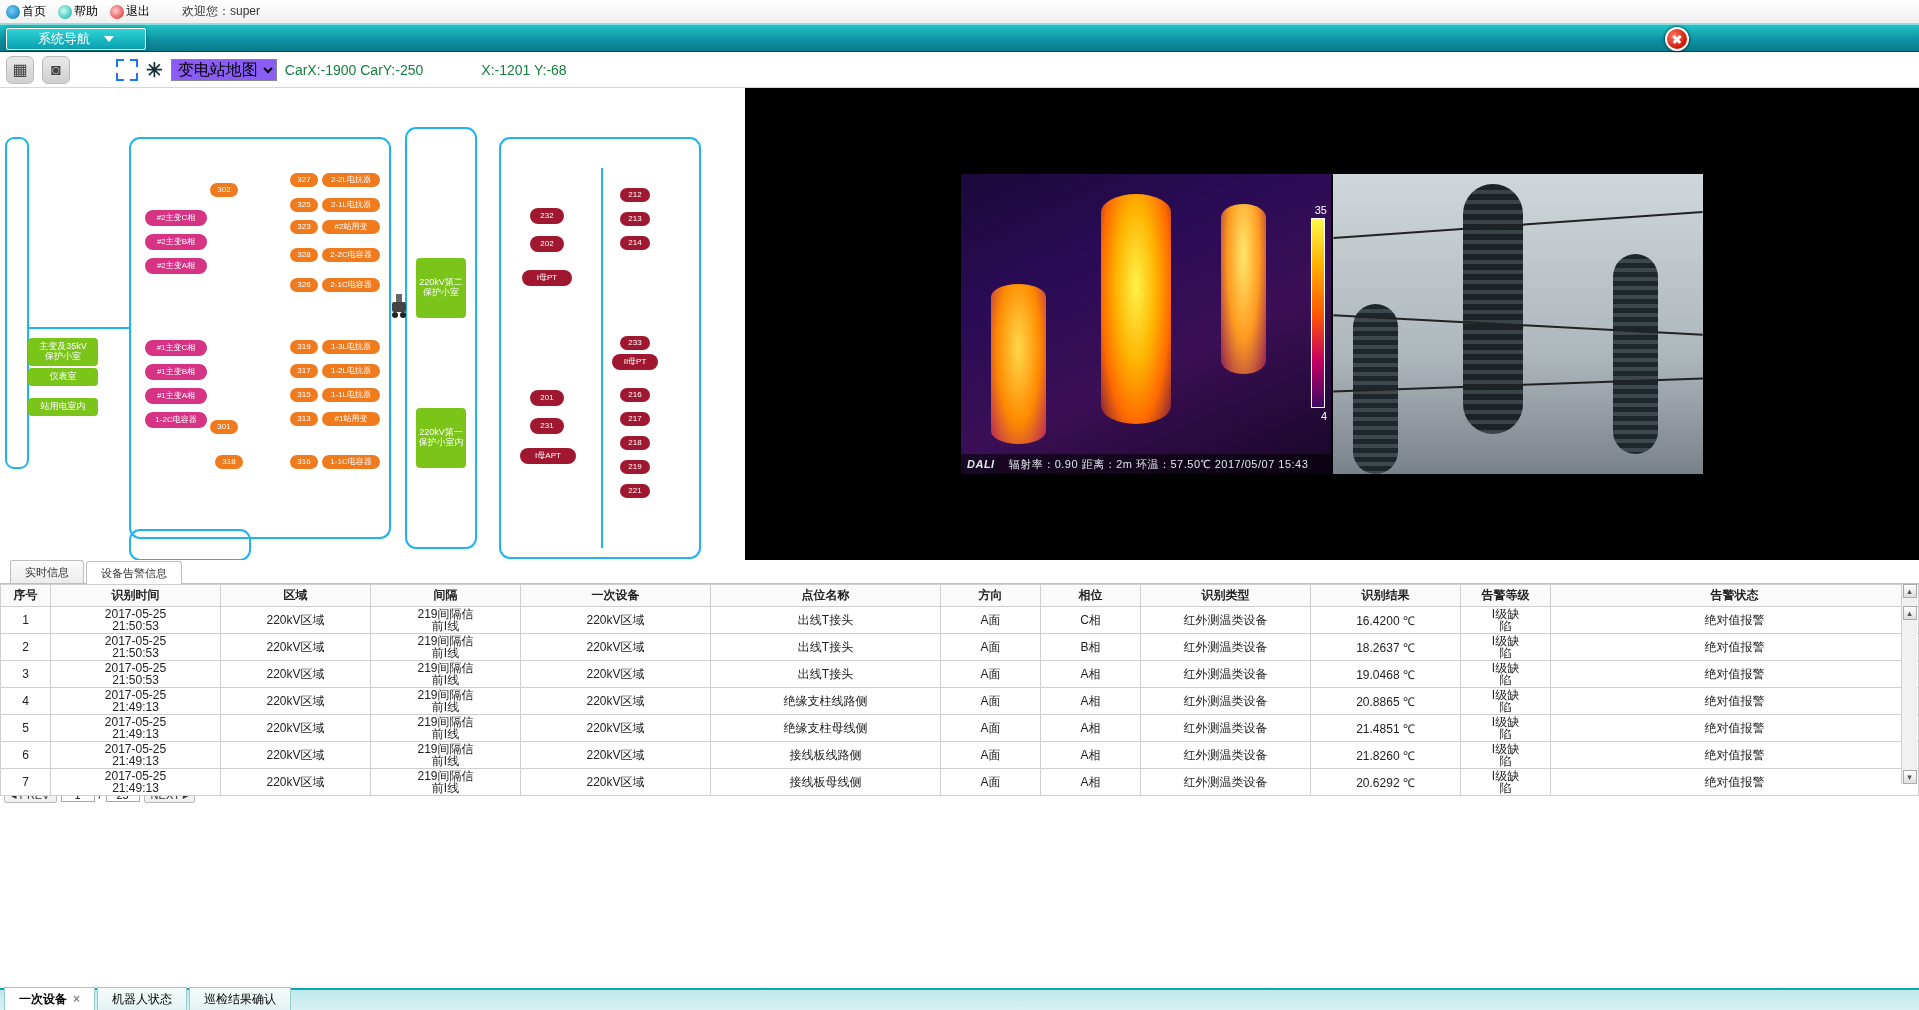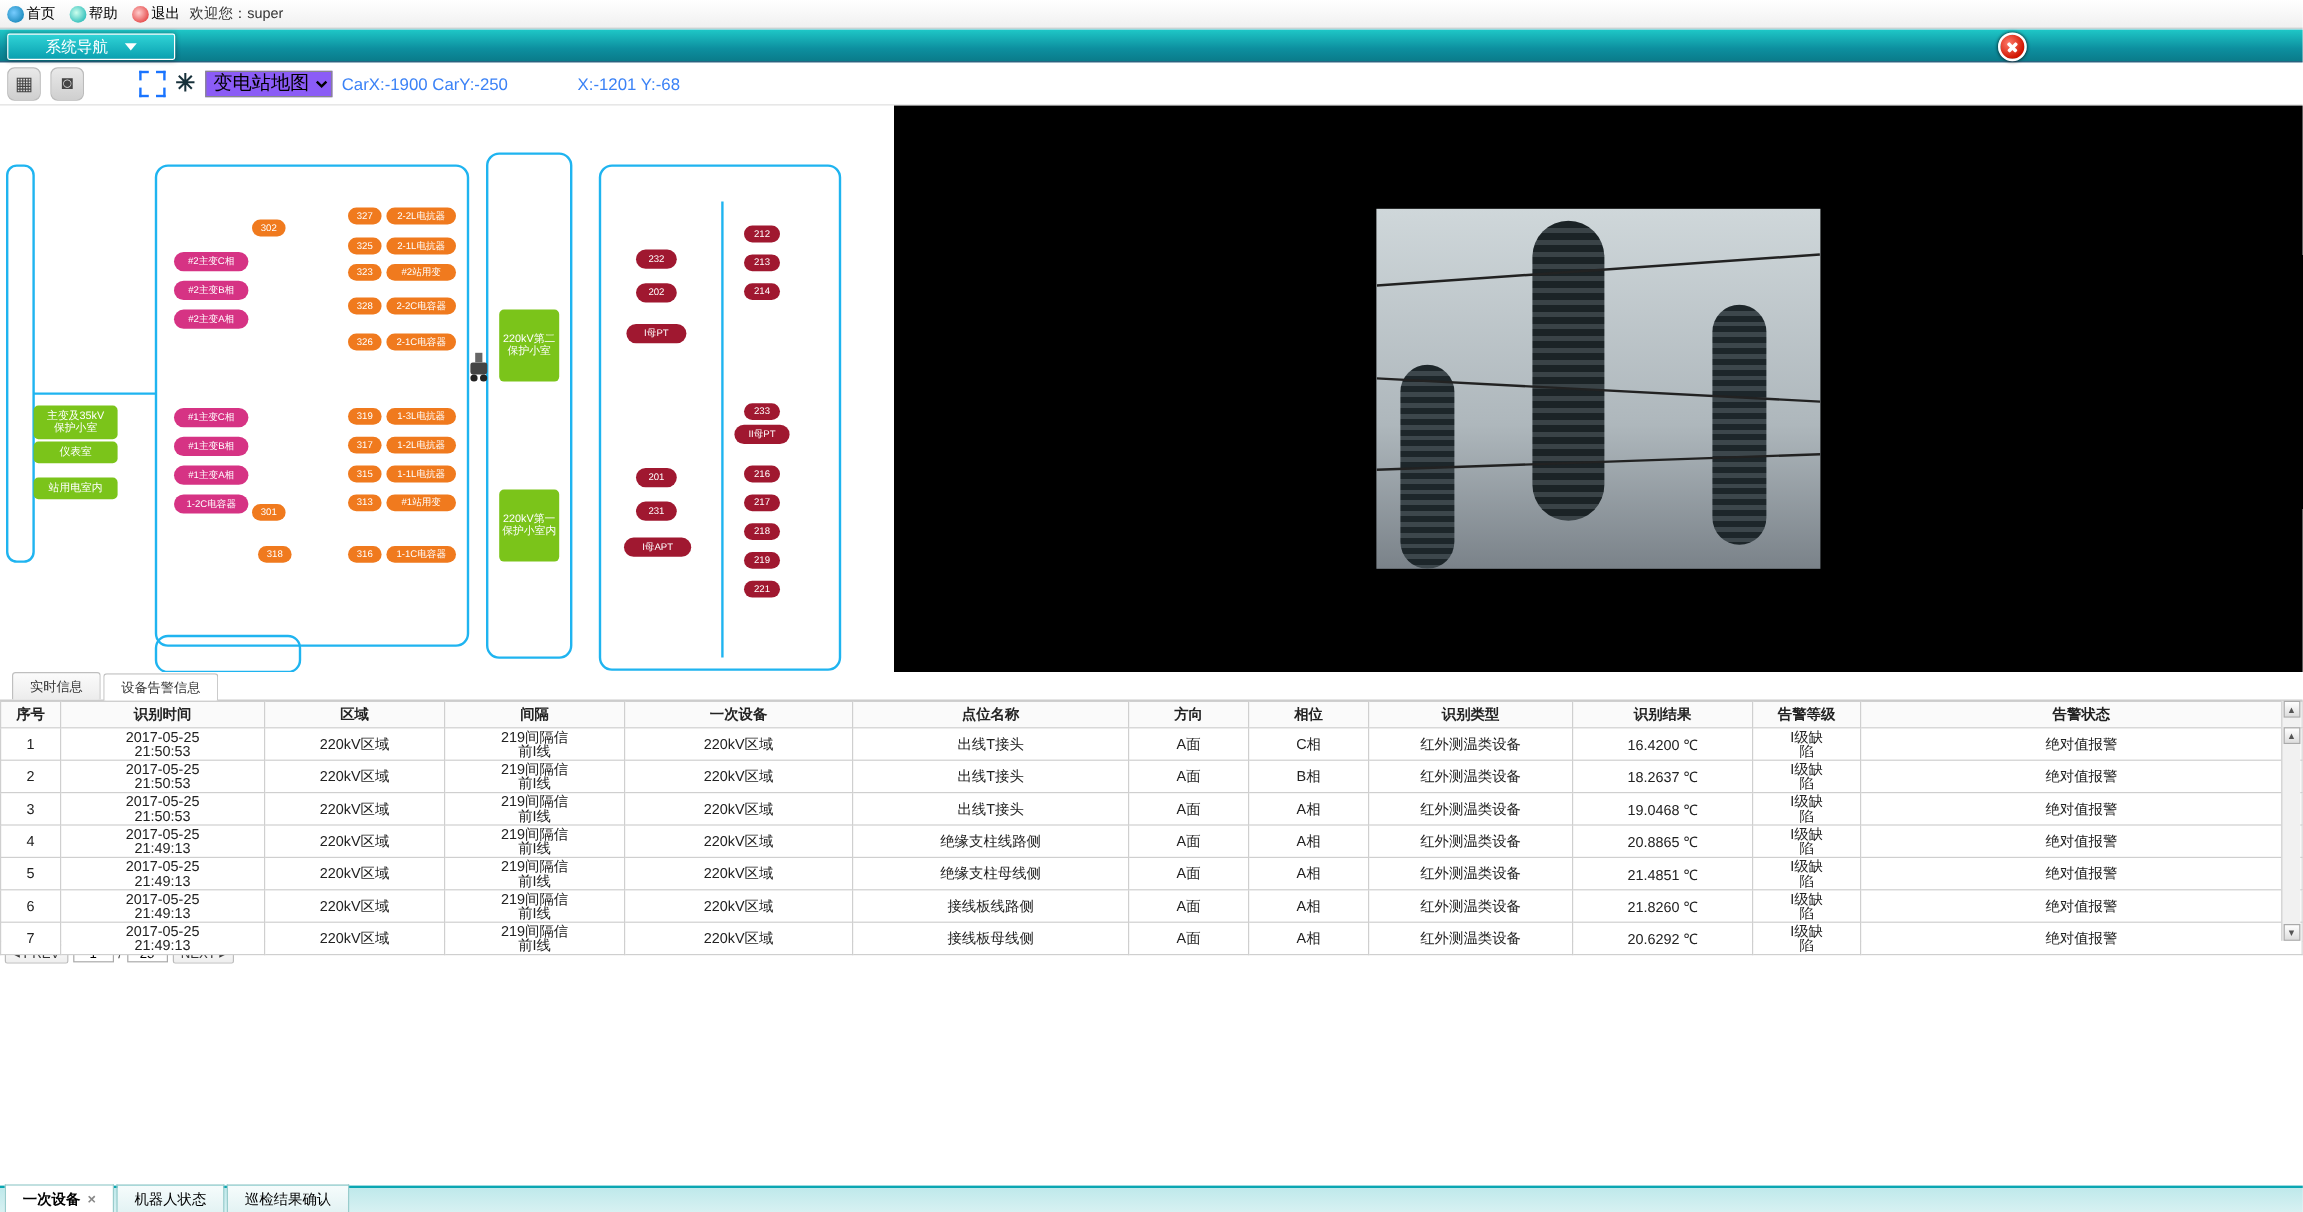--- a/index.html
+++ b/index.html
@@ -9,21 +9,21 @@
 .topbar {
   height: 24px; display: flex; align-items: center; gap: 4px;
   background: linear-gradient(#ffffff,#f0f0f0);
   border-bottom: 1px solid #c8c8c8; padding: 0 2px;
 }
 .topbar .mi { display: flex; align-items: center; gap: 2px; padding: 0 4px; cursor: pointer; font-size: 12px; }
 .ticon { width: 14px; height: 14px; border-radius: 50%; display: inline-block; }
 .ticon-home { background: radial-gradient(circle at 40% 40%, #7cf, #07a); }
 .ticon-help { background: radial-gradient(circle at 40% 40%, #cfe, #0aa); }
 .ticon-exit { background: radial-gradient(circle at 40% 40%, #fcc, #d22); }
-.welcome { margin-left: 0; color: #333; }
+.welcome { margin-left: 24px; color: #333; }
 
 
 .titlebar {
   position: relative; height: 28px;
   background: linear-gradient(#1ec6c6 0%, #0d8f9f 60%, #0a7b8a 100%);
   border-top: 1px solid #8edbe0; border-bottom: 1px solid #046;
 }
 .navbtn {
   position: absolute; left: 6px; top: 3px; width: 140px; height: 22px;
   background: linear-gradient(#2fd3d6,#0aa0b0); border: 1px solid #fff;
@@ -77,21 +77,21 @@
 .fit-icon span { position: absolute; width: 8px; height: 8px; border: 2px solid #1a74ff; }
 .fit-icon .a{top:0;left:0;border-right:none;border-bottom:none}
 .fit-icon .b{top:0;right:0;border-left:none;border-bottom:none}
 .fit-icon .c{bottom:0;left:0;border-right:none;border-top:none}
 .fit-icon .d{bottom:0;right:0;border-left:none;border-top:none}
 .center-icon { font-size: 20px; color: #17303a; font-weight: bold; }
 .mapselect {
   height: 22px; border: 1px solid #888; font-size: 16px; padding: 0 2px;
   background: #8b5cf6;
 }
-.coord { font-size: 14px; color: #3b82f6; }
+.coord { font-size: 14px; color: #15803d; }
 .coord2 { margin-left: 50px; }
 
 
 .mainsplit { display: flex; height: 472px; }
 .mapwrap { width: 745px; height: 100%; position: relative; overflow: hidden; background: #fff; }
 .mapwrap svg { position: absolute; left: 0; top: 0; }
 .camwrap {
   flex: 1; height: 100%; background: #000; display: flex; align-items: center;
   justify-content: center; gap: 2px; position: relative;
 }
@@ -461,20 +461,32 @@
       <g>
         <rect x="392" y="214" width="14" height="10" rx="2" fill="#444"></rect>
         <circle cx="395" cy="227" r="3" fill="#222"></circle>
           <circle cx="403" cy="227" r="3" fill="#222"></circle>
         <rect x="396" y="206" width="6" height="8" fill="#666"></rect>
       </g>
     </svg>
   </div>
 
   <div class="camwrap">
+    <div class="thermal">
+      <div class="ins ins1"></div>
+        <div class="ins ins2"></div>
+        <div class="ins ins3"></div>
+      <div class="tscale"></div>
+      <div class="tscale-top">35</div>
+      <div class="tscale-bot">4</div>
+      <div class="dalibar">
+        <b>DALI</b>
+        <span>辐射率：0.90 距离：2m 环温：57.50℃ 2017/05/07 15:43</span>
+      </div>
+    </div>
     <div class="visible">
       <div class="ins ins1"></div>
         <div class="ins ins2"></div>
         <div class="ins ins3"></div>
       <div class="wire" style="left:0;top:50px;width:100%;transform:rotate(-4deg)"></div>
       <div class="wire" style="left:0;top:150px;width:100%;transform:rotate(3deg)"></div>
       <div class="wire" style="left:0;top:210px;width:100%;transform:rotate(-2deg)"></div>
     </div>
   </div>
 

